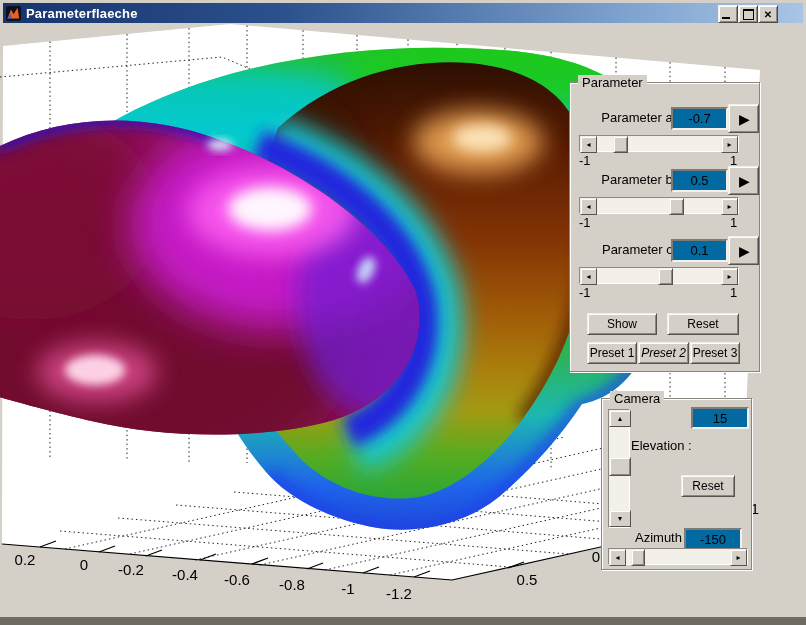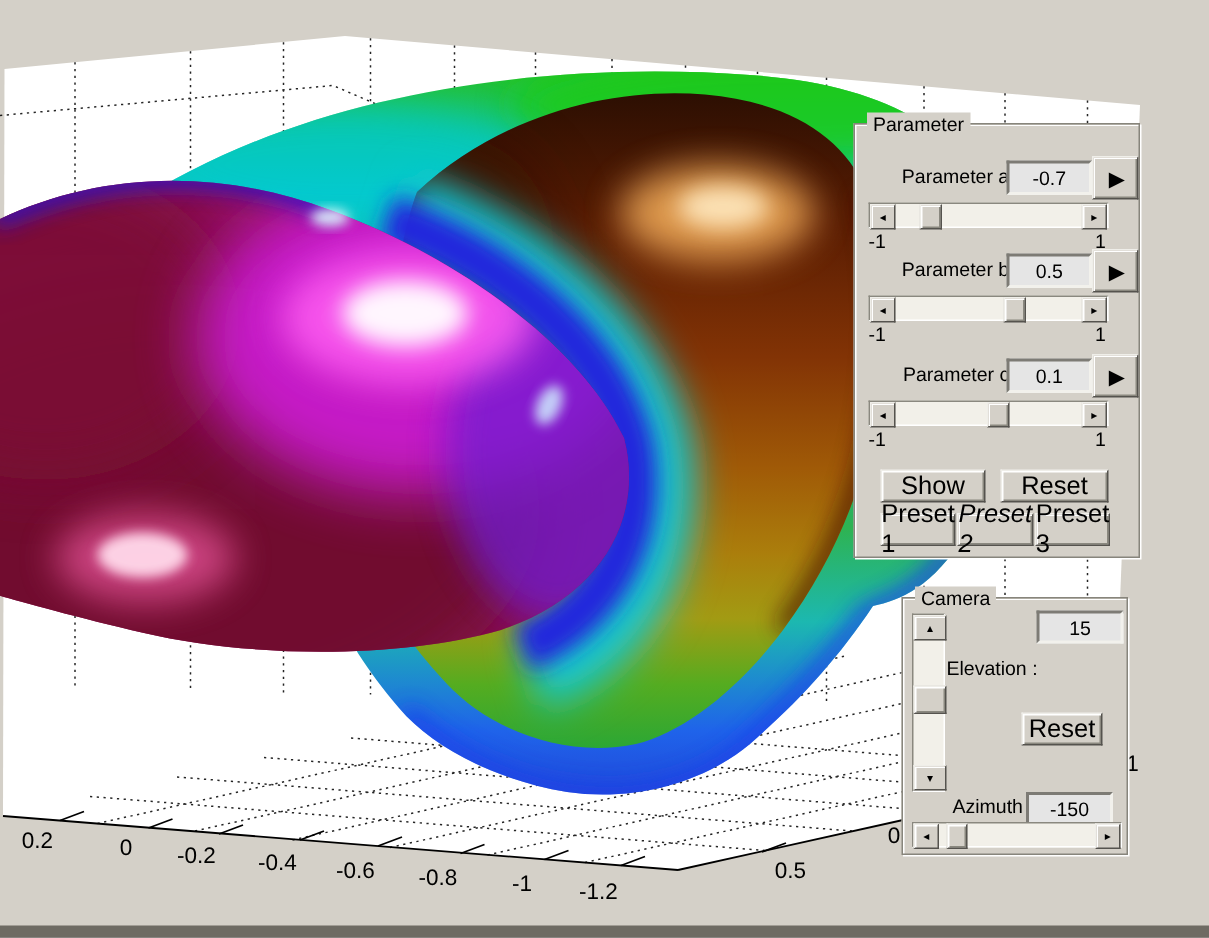--- a/index.html
+++ b/index.html
@@ -21,25 +21,25 @@
   #app-icon{width:15px;height:15px;margin-left:3px;}
   
   #bottombar{left:0;top:617px;width:806px;height:8px;background:#6e6b63;z-index:25;}
   
   #plot-svg{left:0;top:0;width:806px;height:618px;z-index:1;}
   
   .groupbox{background:#d4d0c8;border:1px solid #87857c;
     box-shadow:inset 1px 1px 0 #fff, 1px 1px 0 #fff;z-index:10;}
   .gb-label{position:absolute;top:-8px;left:8px;background:#d4d0c8;padding:0 4px;font-size:13px;color:#000;z-index:11;}
   .ctl-label{position:absolute;font-size:13px;color:#000;white-space:nowrap;}
-  .edit{position:absolute;background:#e5e5e5;border:2px solid;border-color:#7d7b75 #f2f1ec #f2f1ec #7d7b75;
+  .edit{position:absolute;background:#0369a1;border:2px solid;border-color:#7d7b75 #f2f1ec #f2f1ec #7d7b75;
     font-size:13px;display:flex;align-items:center;justify-content:center;color:#000;}
   .btn95{position:absolute;background:#d4d0c8;border:1px solid;border-color:#efeee9 #55534e #55534e #efeee9;
     box-shadow:inset 1px 1px 0 #fff, inset -1px -1px 0 #8a887f;
-    font-size:17px;color:#000;display:flex;align-items:center;justify-content:center;}
+    font-size:12px;color:#000;display:flex;align-items:center;justify-content:center;}
   .playbtn{font-size:14px;line-height:1;padding-left:2px;}
   .hslider{position:absolute;background:#f2f0e9;border:1px solid;border-color:#8a887f #fff #fff #8a887f;}
   .vslider{position:absolute;background:#f2f0e9;border:1px solid;border-color:#8a887f #fff #fff #8a887f;}
   .sl-btn{position:absolute;background:#d4d0c8;border:1px solid;border-color:#efeee9 #55534e #55534e #efeee9;
     box-shadow:inset 1px 1px 0 #fff;display:flex;align-items:center;justify-content:center;
     font-size:8px;color:#000;line-height:1;}
   .sl-thumb{position:absolute;background:#d4d0c8;border:1px solid;border-color:#efeee9 #55534e #55534e #efeee9;
     box-shadow:inset 1px 1px 0 #fff, inset -1px -1px 0 #8a887f;}
   .minmax{position:absolute;font-size:13px;color:#000;}
 </style>
@@ -277,15 +277,32 @@
       <div class="sl-btn" style="left:0;top:0;width:15px;height:100%;">
           <span>◂</span>
         </div>
       <div class="sl-thumb" style="left:22px;top:0;width:12px;height:100%;"></div>
       <div class="sl-btn" style="right:0;top:0;width:15px;height:100%;">
           <span>▸</span>
         </div>
     </div>
   </div>
 
+  <div class="abs" id="titlebar">
+    <svg id="app-icon" viewBox="0 0 15 15">
+      <rect x="0" y="0" width="15" height="15" rx="2" fill="#10101c"></rect>
+      <path d="M1.5 12.5 L5 3.5 L7.5 8.2 L11.5 1.8 L13.2 12.5 Z" fill="#e8641e"></path>
+      <path d="M1.5 12.5 L4.2 7.5 L6 12.5 Z" fill="#3a5fd0"></path>
+    </svg>
+    <span id="title-text">Parameterflaeche</span>
+    <div class="wbtn" id="btn-min">
+        <span class="min-glyph"></span>
+      </div>
+    <div class="wbtn" id="btn-max">
+        <span class="max-glyph"></span>
+      </div>
+    <div class="wbtn" id="btn-close">
+        <span>✕</span>
+      </div>
+  </div>
 
   <div class="abs" id="bottombar"></div>
 </div>
 
 </body></html>

